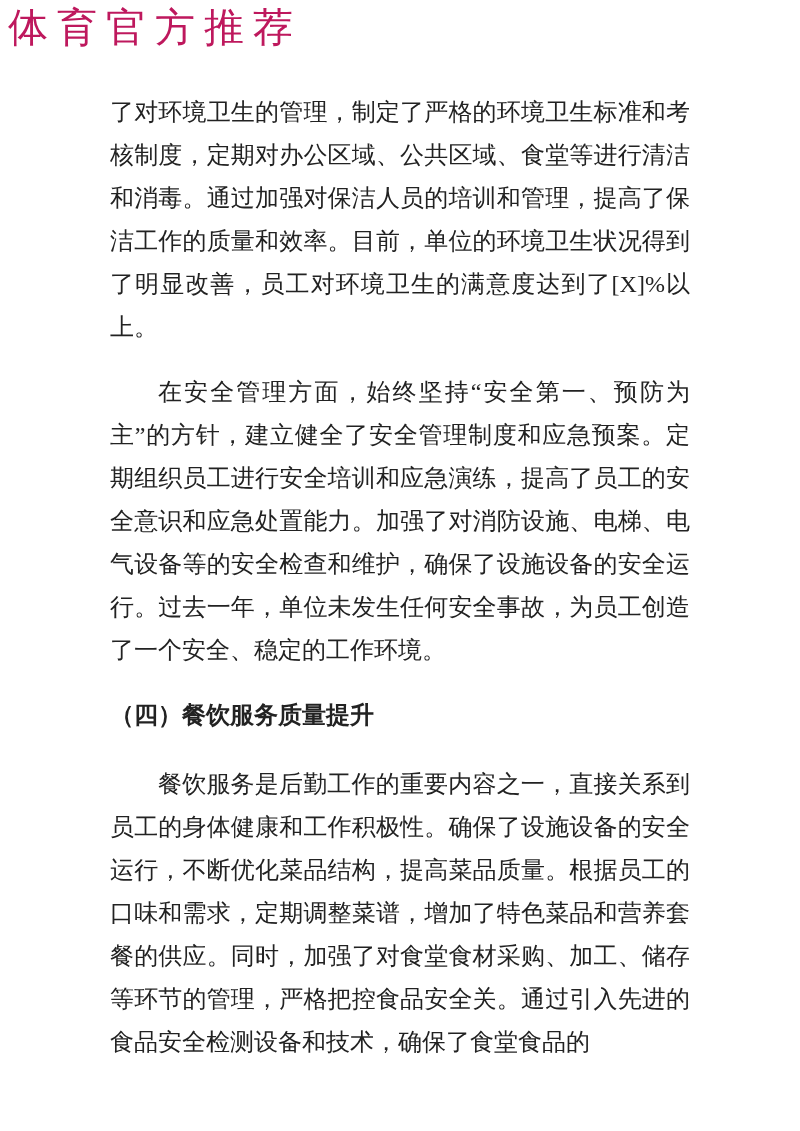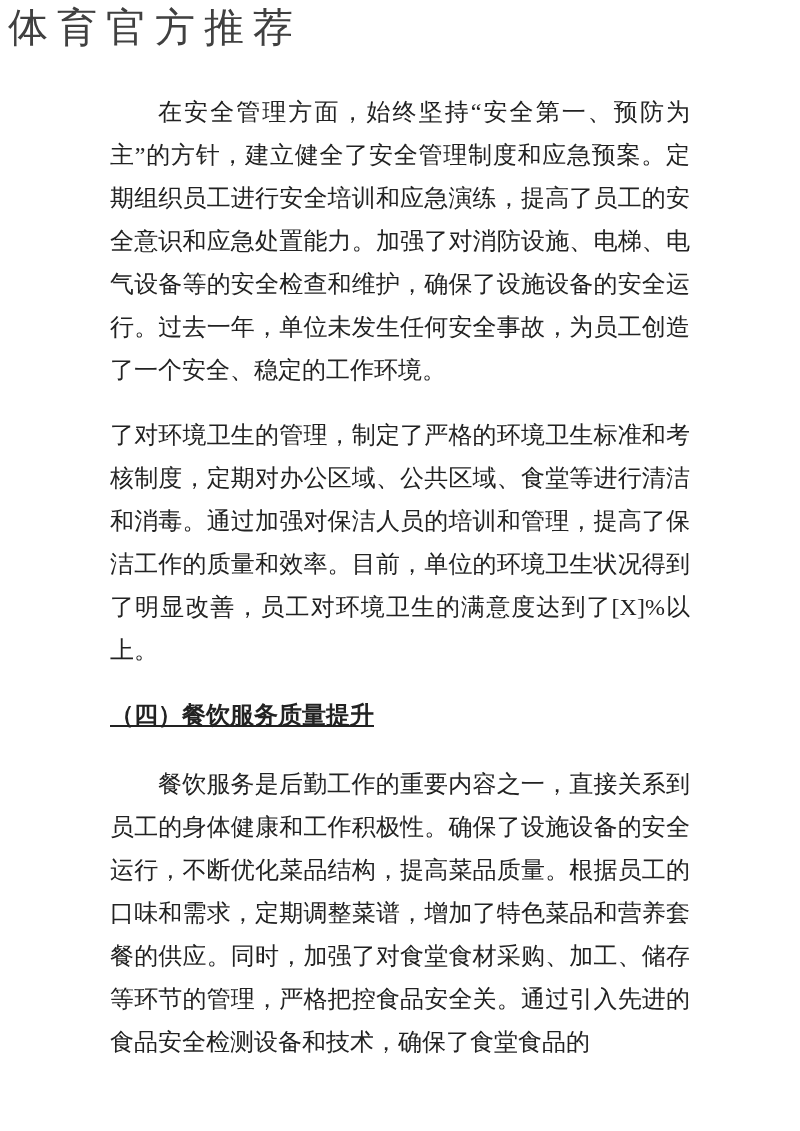--- a/index.html
+++ b/index.html
@@ -17,21 +17,21 @@
     font-family: "Liberation Serif", "DejaVu Serif", serif;
   }
 
   .watermark {
     position: absolute;
     top: 4px;
     left: 8px;
     font-size: 40px;
     line-height: 48px;
     letter-spacing: 9px;
-    color: #404040;
+    color: #be185d;
     font-weight: 400;
     white-space: nowrap;
   }
 
   .doc-body {
     position: absolute;
     top: 91px;
     left: 110px;
     width: 580px;
     color: #222222;
@@ -49,35 +49,34 @@
     text-indent: 0;
   }
 
   .section-heading {
     font-weight: 700;
     font-size: 24px;
     line-height: 43px;
     margin-top: 7px;
     margin-bottom: 26px;
     text-align: left;
-    text-decoration: underline;
   }
 </style>
 </head>
 <body>
 
 <div class="page">
 
   <div class="watermark">体育官方推荐</div>
 
   <div class="doc-body">
 
+    <p class="para no-indent">了对环境卫生的管理，制定了严格的环境卫生标准和考核制度，定期对办公区域、公共区域、食堂等进行清洁和消毒。通过加强对保洁人员的培训和管理，提高了保洁工作的质量和效率。目前，单位的环境卫生状况得到了明显改善，员工对环境卫生的满意度达到了[X]%以上。</p>
+
     <p class="para">在安全管理方面，始终坚持“安全第一、预防为主”的方针，建立健全了安全管理制度和应急预案。定期组织员工进行安全培训和应急演练，提高了员工的安全意识和应急处置能力。加强了对消防设施、电梯、电气设备等的安全检查和维护，确保了设施设备的安全运行。过去一年，单位未发生任何安全事故，为员工创造了一个安全、稳定的工作环境。</p>
-
-    <p class="para no-indent">了对环境卫生的管理，制定了严格的环境卫生标准和考核制度，定期对办公区域、公共区域、食堂等进行清洁和消毒。通过加强对保洁人员的培训和管理，提高了保洁工作的质量和效率。目前，单位的环境卫生状况得到了明显改善，员工对环境卫生的满意度达到了[X]%以上。</p>
 
     <h3 class="section-heading">（四）餐饮服务质量提升</h3>
 
     <p class="para">餐饮服务是后勤工作的重要内容之一，直接关系到员工的身体健康和工作积极性。确保了设施设备的安全运行，不断优化菜品结构，提高菜品质量。根据员工的口味和需求，定期调整菜谱，增加了特色菜品和营养套餐的供应。同时，加强了对食堂食材采购、加工、储存等环节的管理，严格把控食品安全关。通过引入先进的食品安全检测设备和技术，确保了食堂食品的</p>
 
   </div>
 
 </div>
 
 </body></html>

